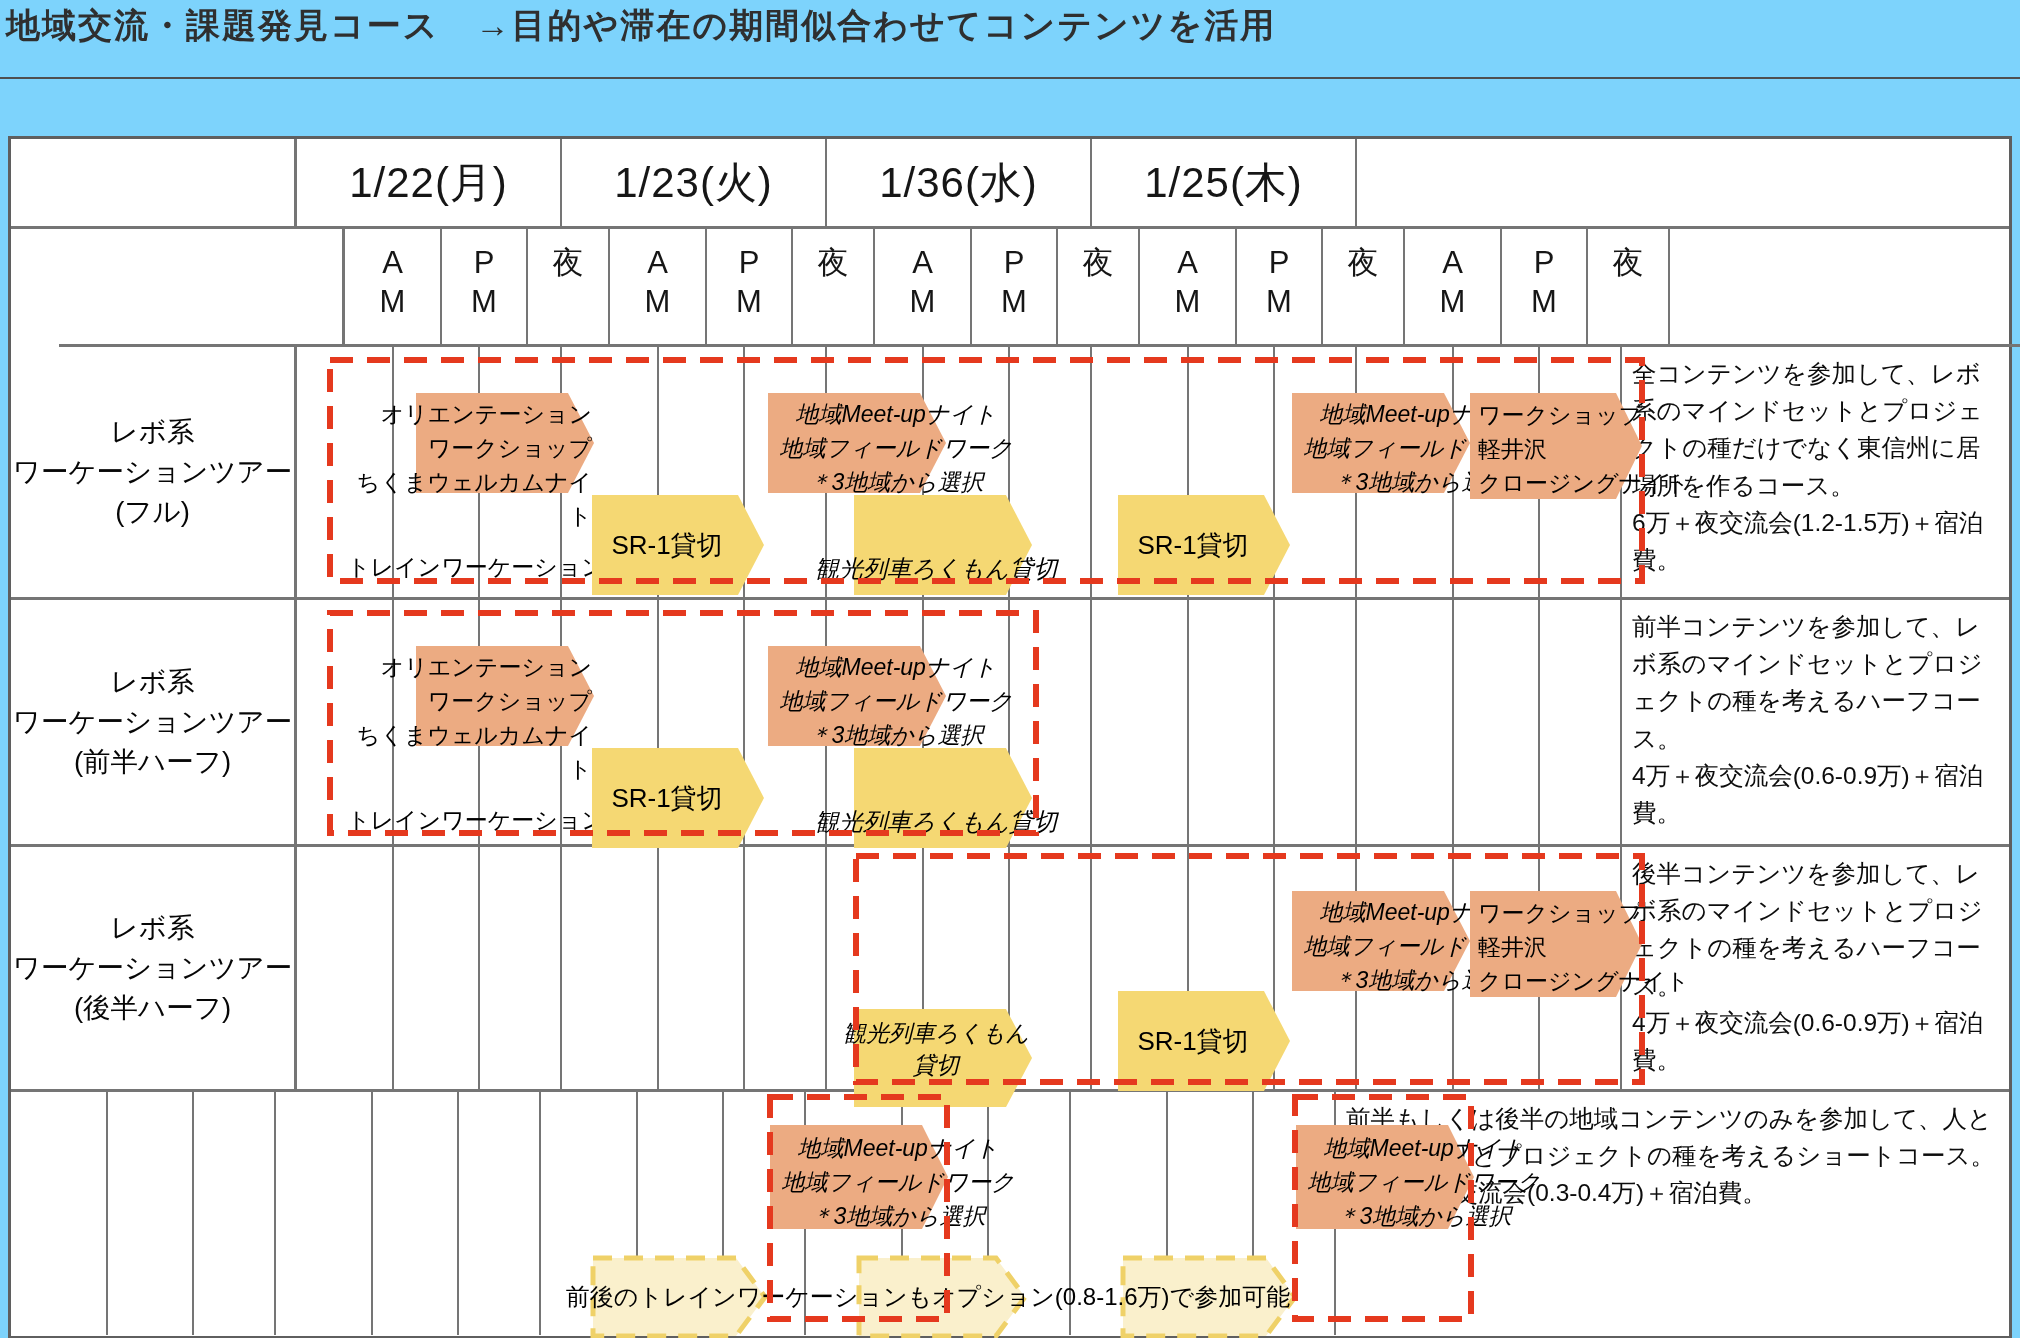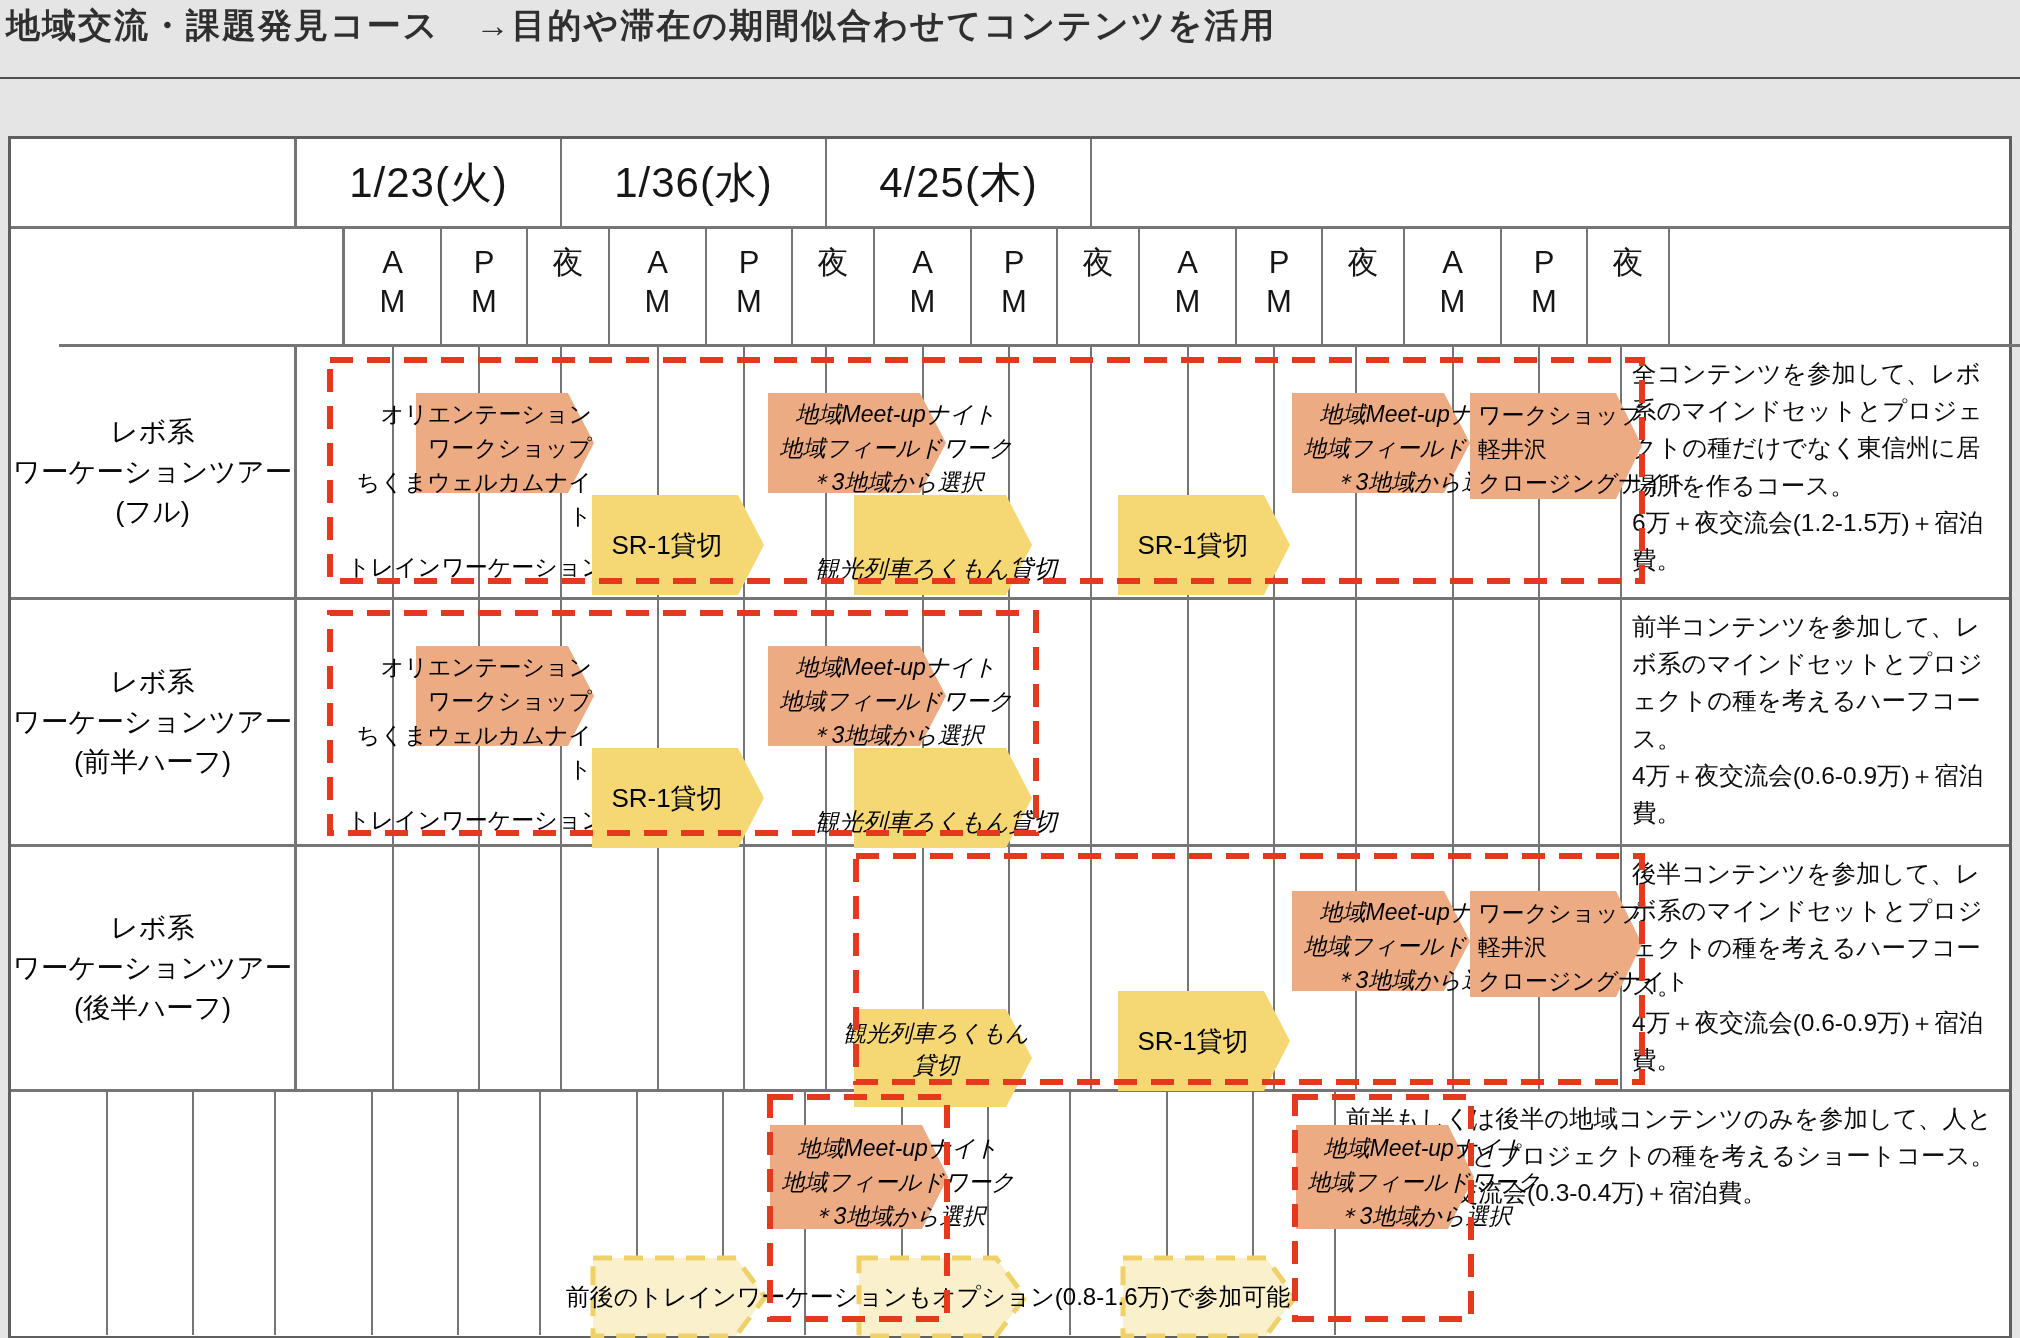--- a/index.html
+++ b/index.html
@@ -2,21 +2,21 @@
 <html lang="ja" style="--c-red: #e5391e; --c-orange: #ecab82; --c-yellow: #f5d873; --c-pale: #faf0cc; --c-pale_border: #efd168; --c-grid: #757575;"><head>
 <meta charset="utf-8">
 <style>
   :root{
     --c-red:#e5391e; --c-orange:#ecab82; --c-yellow:#f5d873;
     --c-pale:#faf0cc; --c-pale_border:#efd168; --c-grid:#757575; --c-text:#111111;
   }
   *{box-sizing:border-box; margin:0; padding:0;}
   html,body{width:2020px; height:1338px; background:#ffffff; overflow:hidden;
     font-family:"Liberation Sans","DejaVu Sans",sans-serif; color:var(--c-text);}
-  .canvas{position:relative; width:2020px; height:1338px; background:#e5e5e5;}
+  .canvas{position:relative; width:2020px; height:1338px; background:#7dd3fc;}
 
   .title{position:absolute; left:6px; top:3px; font-size:34px; font-weight:bold;
     color:#2f2f2f; letter-spacing:2px; white-space:nowrap;}
   .title-rule{position:absolute; left:0; top:77px; width:2020px; height:2px; background:#4f4f4f;}
 
   
   .table{position:absolute; left:8px; top:136px; width:2004px; height:1203px;
     border:3px solid #5f5f5f; background:#fff; z-index:1;}
   .row{display:flex; width:100%; border-bottom:3px solid var(--c-grid);}
   .row:last-child{border-bottom:none;}
@@ -62,23 +62,24 @@
 
 <div class="canvas">
 
   <div class="title">地域交流・課題発見コース　→目的や滞在の期間似合わせてコンテンツを活用</div>
   <div class="title-rule"></div>
 
   <div class="table">
 
     <div class="row drow">
       <div class="lab"></div>
+      <div class="daycell">1/22(月)</div>
       <div class="daycell">1/23(火)</div>
       <div class="daycell">1/36(水)</div>
-      <div class="daycell">4/25(木)</div>
+      <div class="daycell">1/25(木)</div>
       <div class="desc"></div>
     </div>
 
     <div class="row prow">
       <div class="lab"></div>
       <div class="cells">
         <div class="tc tc0 pc">
             <span>AM</span>
           </div>
         <div class="tc tc1 pc">

